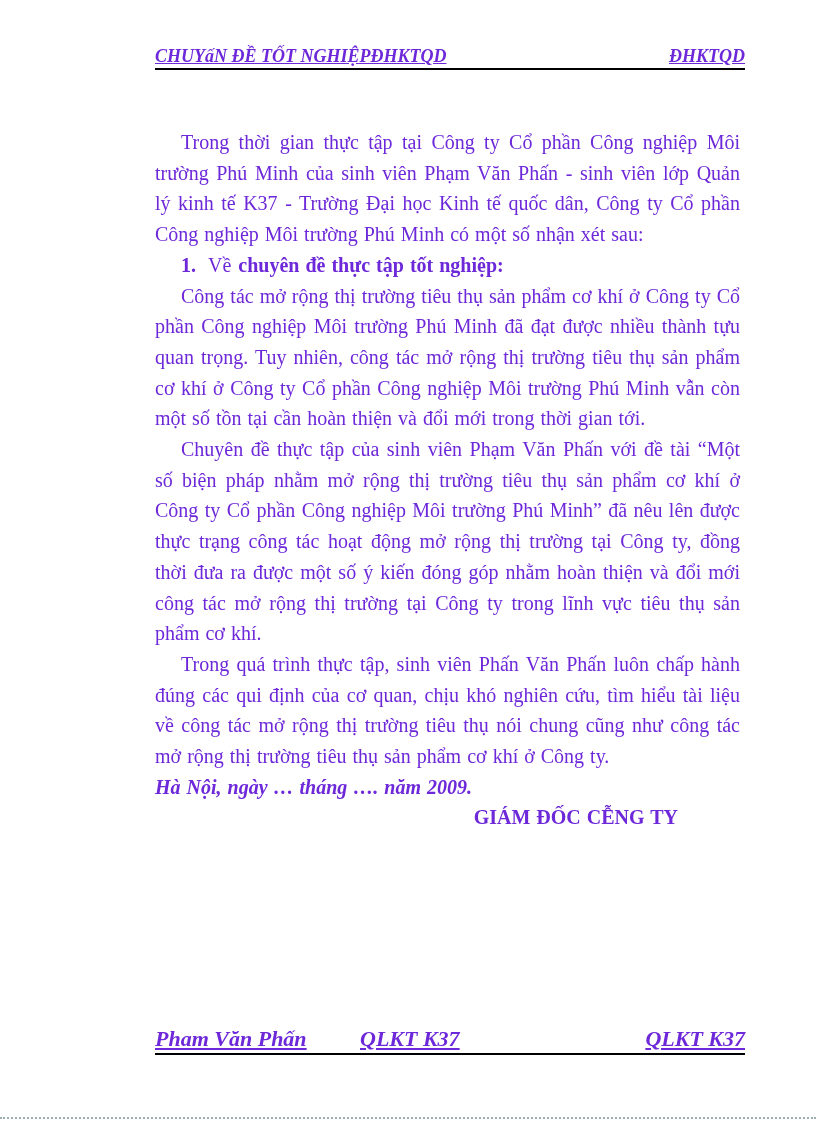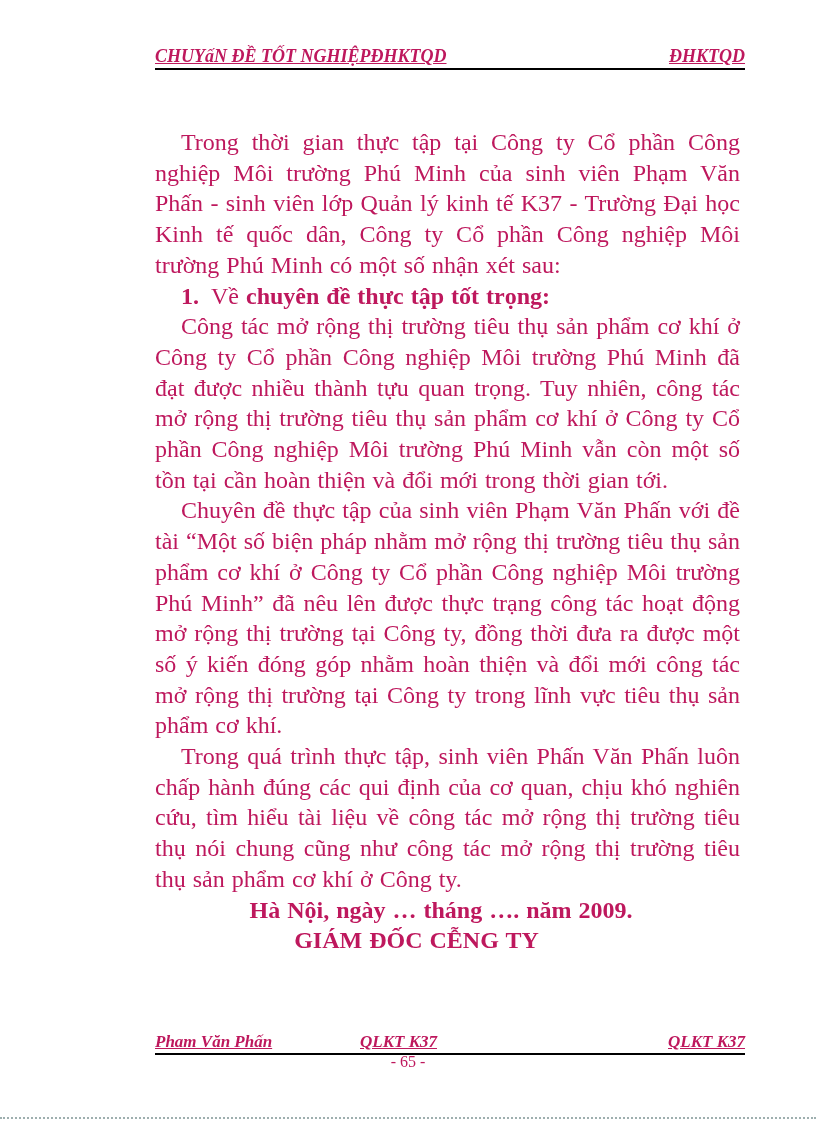--- a/index.html
+++ b/index.html
@@ -1,59 +1,59 @@
 <!DOCTYPE html>
 <html lang="vi"><head>
 <meta charset="utf-8">
 <style>
   html,body { margin:0; padding:0; background:#ffffff; }
   .page {
     position:relative;
     width:816px; height:1123px;
     background:#ffffff;
-    color:#be185d;
+    color:#6d28d9;
     font-family:"Liberation Serif","DejaVu Serif",serif;
     overflow:hidden;
   }
   
   .header {
     position:absolute; top:46px; left:155px; width:590px;
     display:flex; justify-content:space-between; align-items:flex-end;
     font-style:italic; font-weight:bold; font-size:18px;
     border-bottom:2px solid #000;
     padding-bottom:1px;
   }
   .header span { text-decoration:underline; white-space:nowrap; }
 
   
   .content {
     position:absolute; top:127px; left:155px; width:585px;
-    font-size:24px; line-height:30.7px;
+    font-size:20px; line-height:30.7px;
     text-align:justify;
     word-spacing:1px;
   }
   .content p { margin:0; text-indent:26px; }
   .heading { margin:0; text-indent:26px; font-weight:bold; }
   .heading .num    { margin-right:12px; }
   .heading .prefix { font-weight:normal; margin-right:7px; }
 
   .date-line {
     margin:0 13px 0 0; text-indent:0;
-    text-align:center; font-weight:bold; 
+    text-align:left; font-weight:bold; font-style:italic;
   }
   .signer {
     margin:0 62px 0 0; text-indent:0;
-    text-align:center; font-weight:bold;
+    text-align:right; font-weight:bold;
   }
 
   
   .footer {
     position:absolute; top:1030px; left:155px; width:590px; height:23px;
     border-bottom:2px solid #000;
-    font-style:italic; font-weight:bold; font-size:17px;
+    font-style:italic; font-weight:bold; font-size:22px;
   }
   .footer span { position:absolute; bottom:1px; text-decoration:underline; white-space:nowrap; }
   .f-author { left:0; }
   .f-center { left:205px; }
   .f-right  { right:0; }
 
   .page-number {
     position:absolute; top:1053px; left:0; width:100%;
     text-align:center; font-size:16px;
   }
@@ -70,36 +70,35 @@
 
   <div class="header">
     <span>CHUYấN ĐỀ TỐT NGHIỆPĐHKTQD</span>
     <span>ĐHKTQD</span>
   </div>
 
   <div class="content">
     <p>Trong thời gian thực tập tại Công ty Cổ phần Công nghiệp Môi trường Phú Minh của sinh viên Phạm Văn Phấn - sinh viên lớp Quản lý kinh tế K37 - Trường Đại học Kinh tế quốc dân, Công ty Cổ phần Công nghiệp Môi trường Phú Minh có một số nhận xét sau:</p>
 
     <div class="heading">
-      <span class="num">1.</span><span class="prefix">Về</span><span>chuyên đề thực tập tốt trọng:</span>
+      <span class="num">1.</span><span class="prefix">Về</span><span>chuyên đề thực tập tốt nghiệp:</span>
     </div>
 
     <p>Công tác mở rộng thị trường tiêu thụ sản phẩm cơ khí ở Công ty Cổ phần Công nghiệp Môi trường Phú Minh đã đạt được nhiều thành tựu quan trọng. Tuy nhiên, công tác mở rộng thị trường tiêu thụ sản phẩm cơ khí ở Công ty Cổ phần Công nghiệp Môi trường Phú Minh vẫn còn một số tồn tại cần hoàn thiện và đổi mới trong thời gian tới.</p>
     <p>Chuyên đề thực tập của sinh viên Phạm Văn Phấn với đề tài “Một số biện pháp nhằm mở rộng thị trường tiêu thụ sản phẩm cơ khí ở Công ty Cổ phần Công nghiệp Môi trường Phú Minh” đã nêu lên được thực trạng công tác hoạt động mở rộng thị trường tại Công ty, đồng thời đưa ra được một số ý kiến đóng góp nhằm hoàn thiện và đổi mới công tác mở rộng thị trường tại Công ty trong lĩnh vực tiêu thụ sản phẩm cơ khí.</p>
 
 
     <p>Trong quá trình thực tập, sinh viên Phấn Văn Phấn luôn chấp hành đúng các qui định của cơ quan, chịu khó nghiên cứu, tìm hiểu tài liệu về công tác mở rộng thị trường tiêu thụ nói chung cũng như công tác mở rộng thị trường tiêu thụ sản phẩm cơ khí ở Công ty.</p>
 
     <div class="date-line">Hà Nội, ngày … tháng …. năm 2009.</div>
     <div class="signer">GIÁM ĐỐC CỄNG TY</div>
   </div>
 
   <div class="footer">
     <span class="f-author">Pham Văn Phấn</span>
     <span class="f-center">QLKT K37</span>
     <span class="f-right">QLKT K37</span>
   </div>
 
-  <div class="page-number">- 65 -</div>
 
   <div class="dotted-line"></div>
 
 </div>
 
 </body></html>

